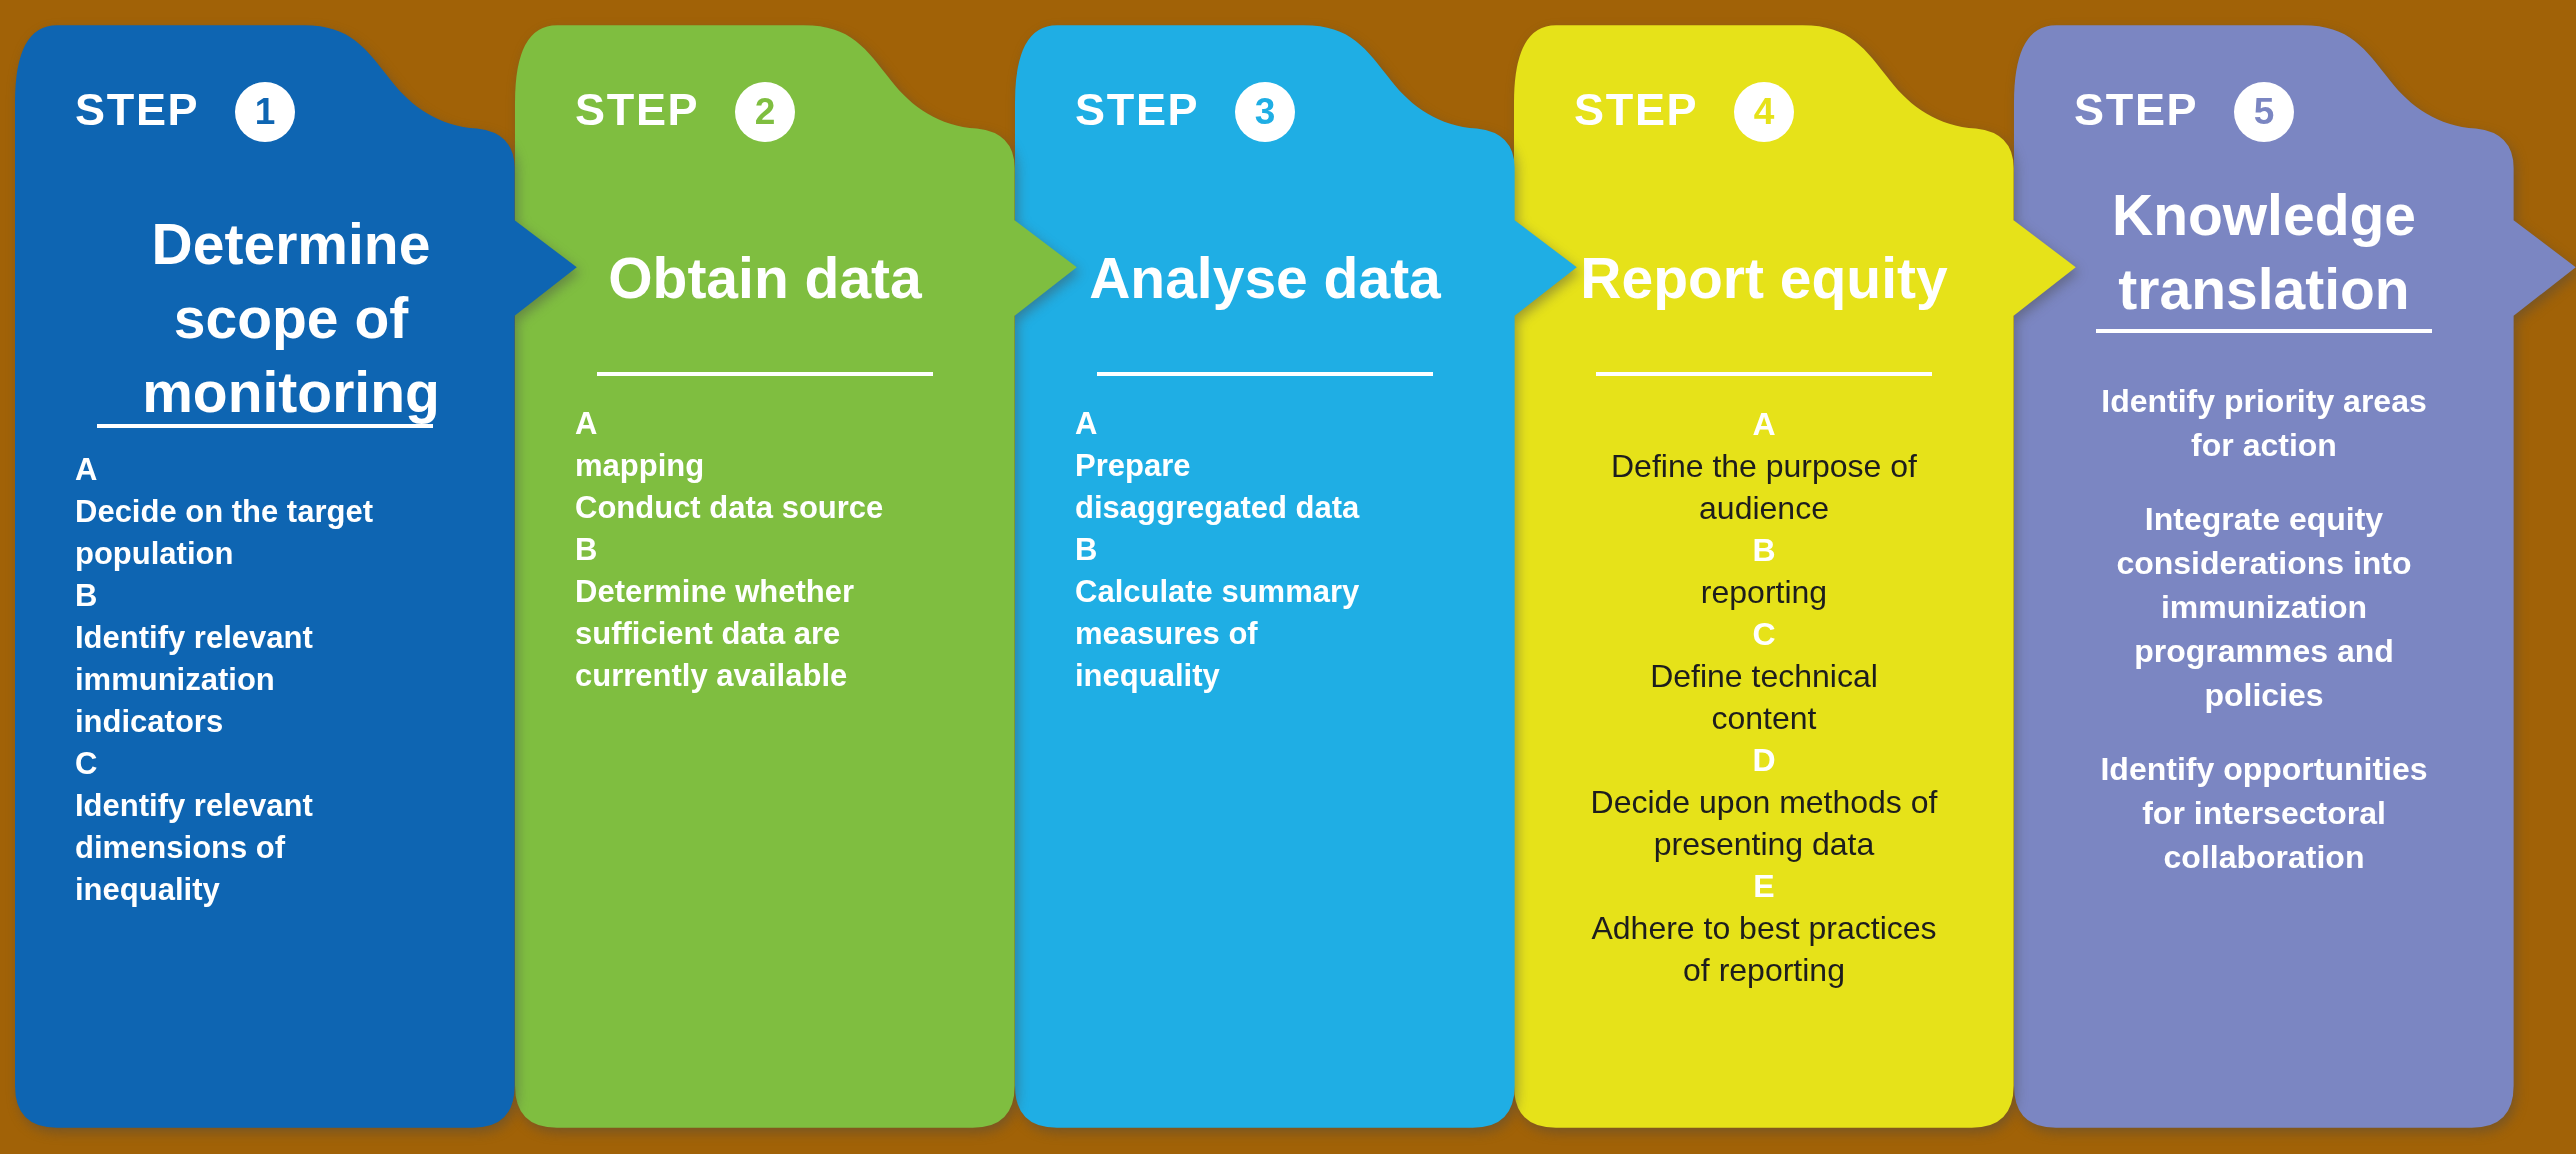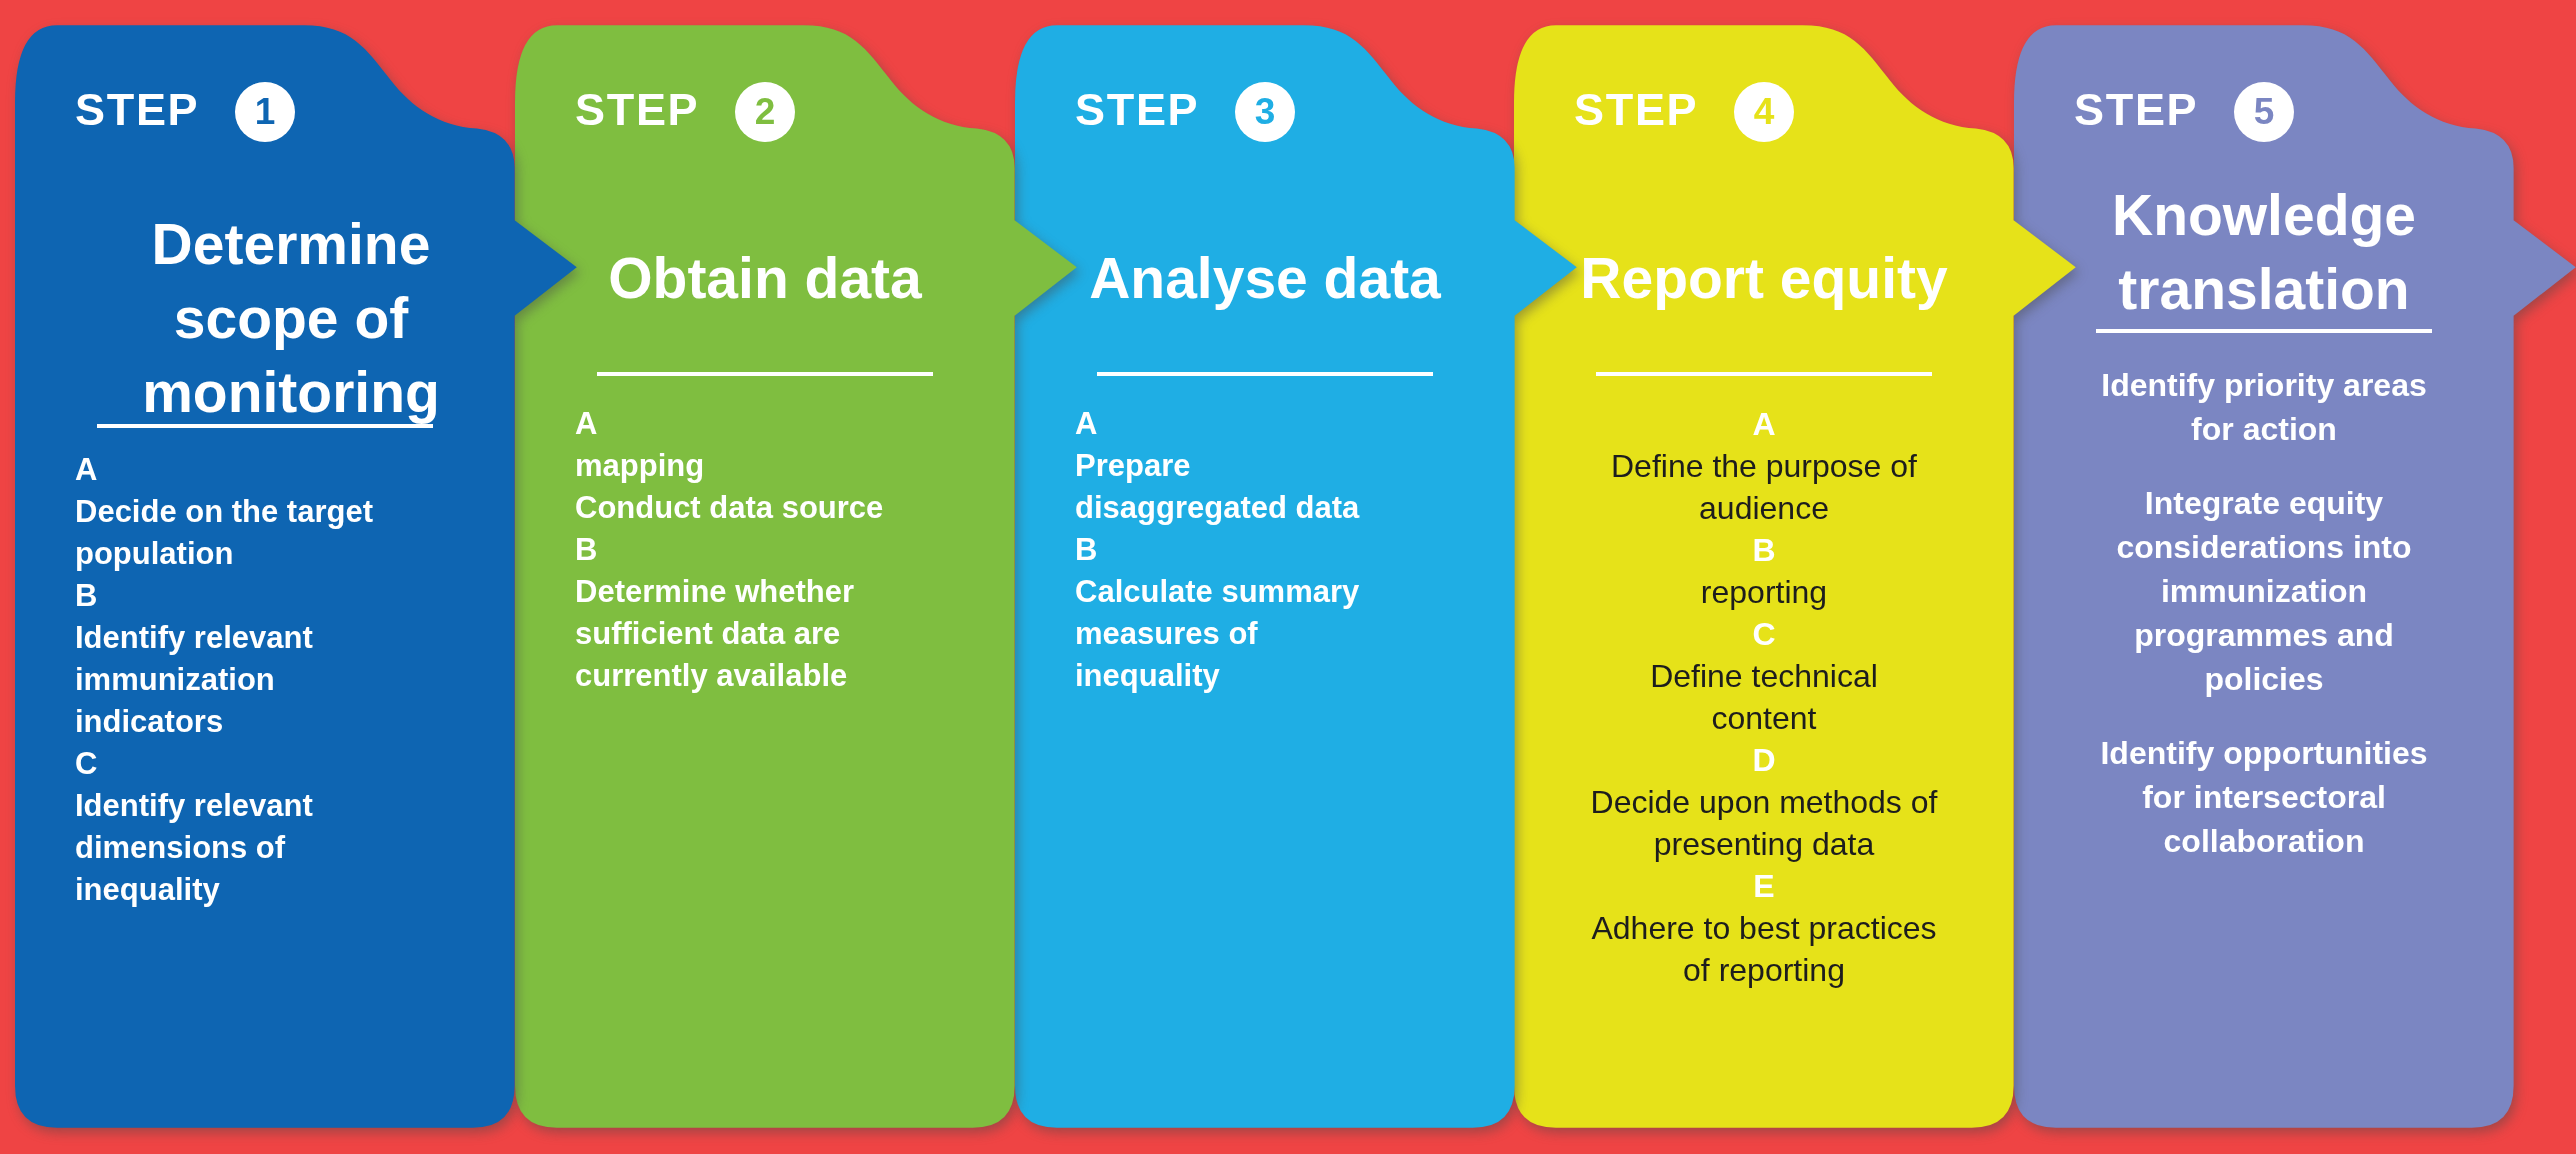--- a/index.html
+++ b/index.html
@@ -1,18 +1,18 @@
 <!DOCTYPE html>
 <html style="font-size:13.4px"><head>
 <meta charset="utf-8">
 <style>
   html,body{margin:0;padding:0;background:#ffffff;}
   body{width:2576px;height:1154px;overflow:hidden;
        font-family:"Liberation Sans","DejaVu Sans",sans-serif;}
-  #stage{position:relative;width:2576px;height:1154px;background:#ef4444;}
+  #stage{position:relative;width:2576px;height:1154px;background:#a16207;}
 
   .card{position:absolute;top:0;width:571px;height:1154px;}
   .card-1{left:15px;z-index:50;}
   .card-2{left:515px;z-index:40;}
   .card-3{left:1015px;z-index:30;}
   .card-4{left:1514px;z-index:20;}
   .card-5{left:2014px;z-index:10;}
 
   .card svg.bg{position:absolute;left:0;top:0;width:571px;height:1154px;
        filter:drop-shadow(3.4px 5.9px 5.9px rgba(70,70,70,0.45));}
@@ -54,21 +54,21 @@
   .body-list div{white-space:nowrap;}
 
   .body-4{position:absolute;left:0;top:403px;width:500px;text-align:center;
        font-size:32px;line-height:42px;}
   .body-4 div{white-space:nowrap;}
   .c4line-letter{color:#ffffff;font-weight:bold;}
   .c4line-dark{color:#1D1D1D;font-weight:normal;}
 
   .body-5{position:absolute;left:0;top:363px;width:500px;text-align:center;
        font-size:32px;line-height:44px;font-weight:bold;}
-  .body-5 .para{margin:0 0 30px 0;}
+  .body-5 .para{margin:16px 0 30px 0;}
   .body-5 .para div{white-space:nowrap;}
 </style>
 </head>
 <body>
 
 <div id="stage">
 
   <section class="card card-1">
     <svg class="bg" viewBox="0 0 680 1374" aria-hidden="true">
       <path class="shape" d="M 0 122 Q 0 30 50 30 L 344 30 C 400 30 418 58 448 96 C 472 127 505 150 550 153 Q 595 158 595 200 L 595 262 L 669 318 L 595 376 L 595 1293 Q 595 1343 545 1343 L 50 1343 Q 0 1343 0 1293 Z"></path>

